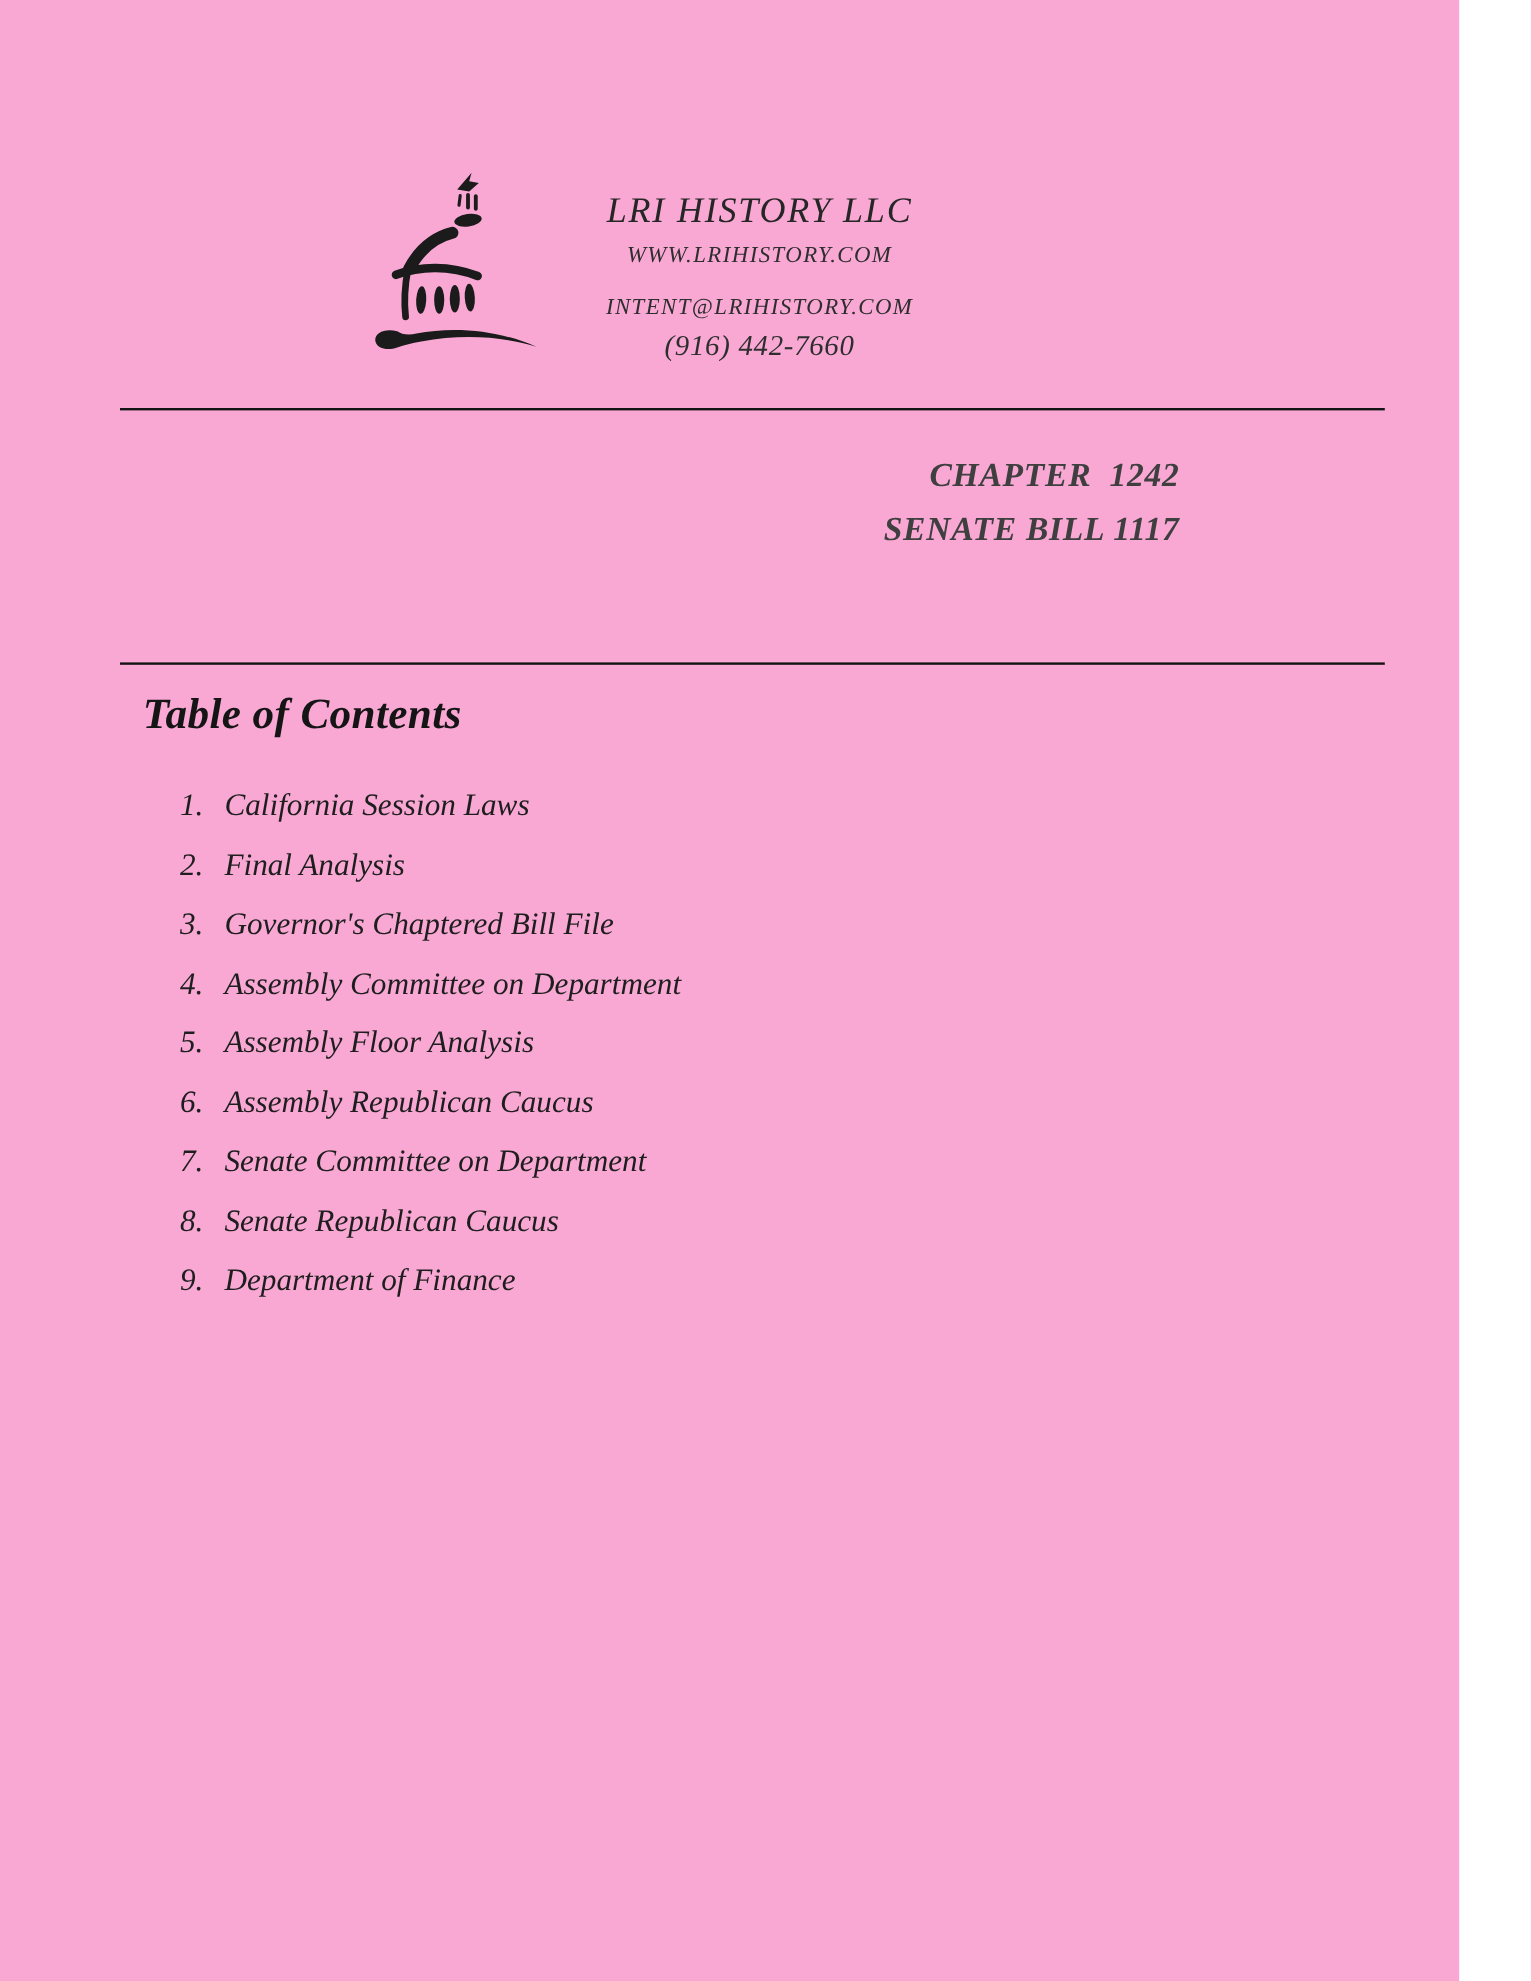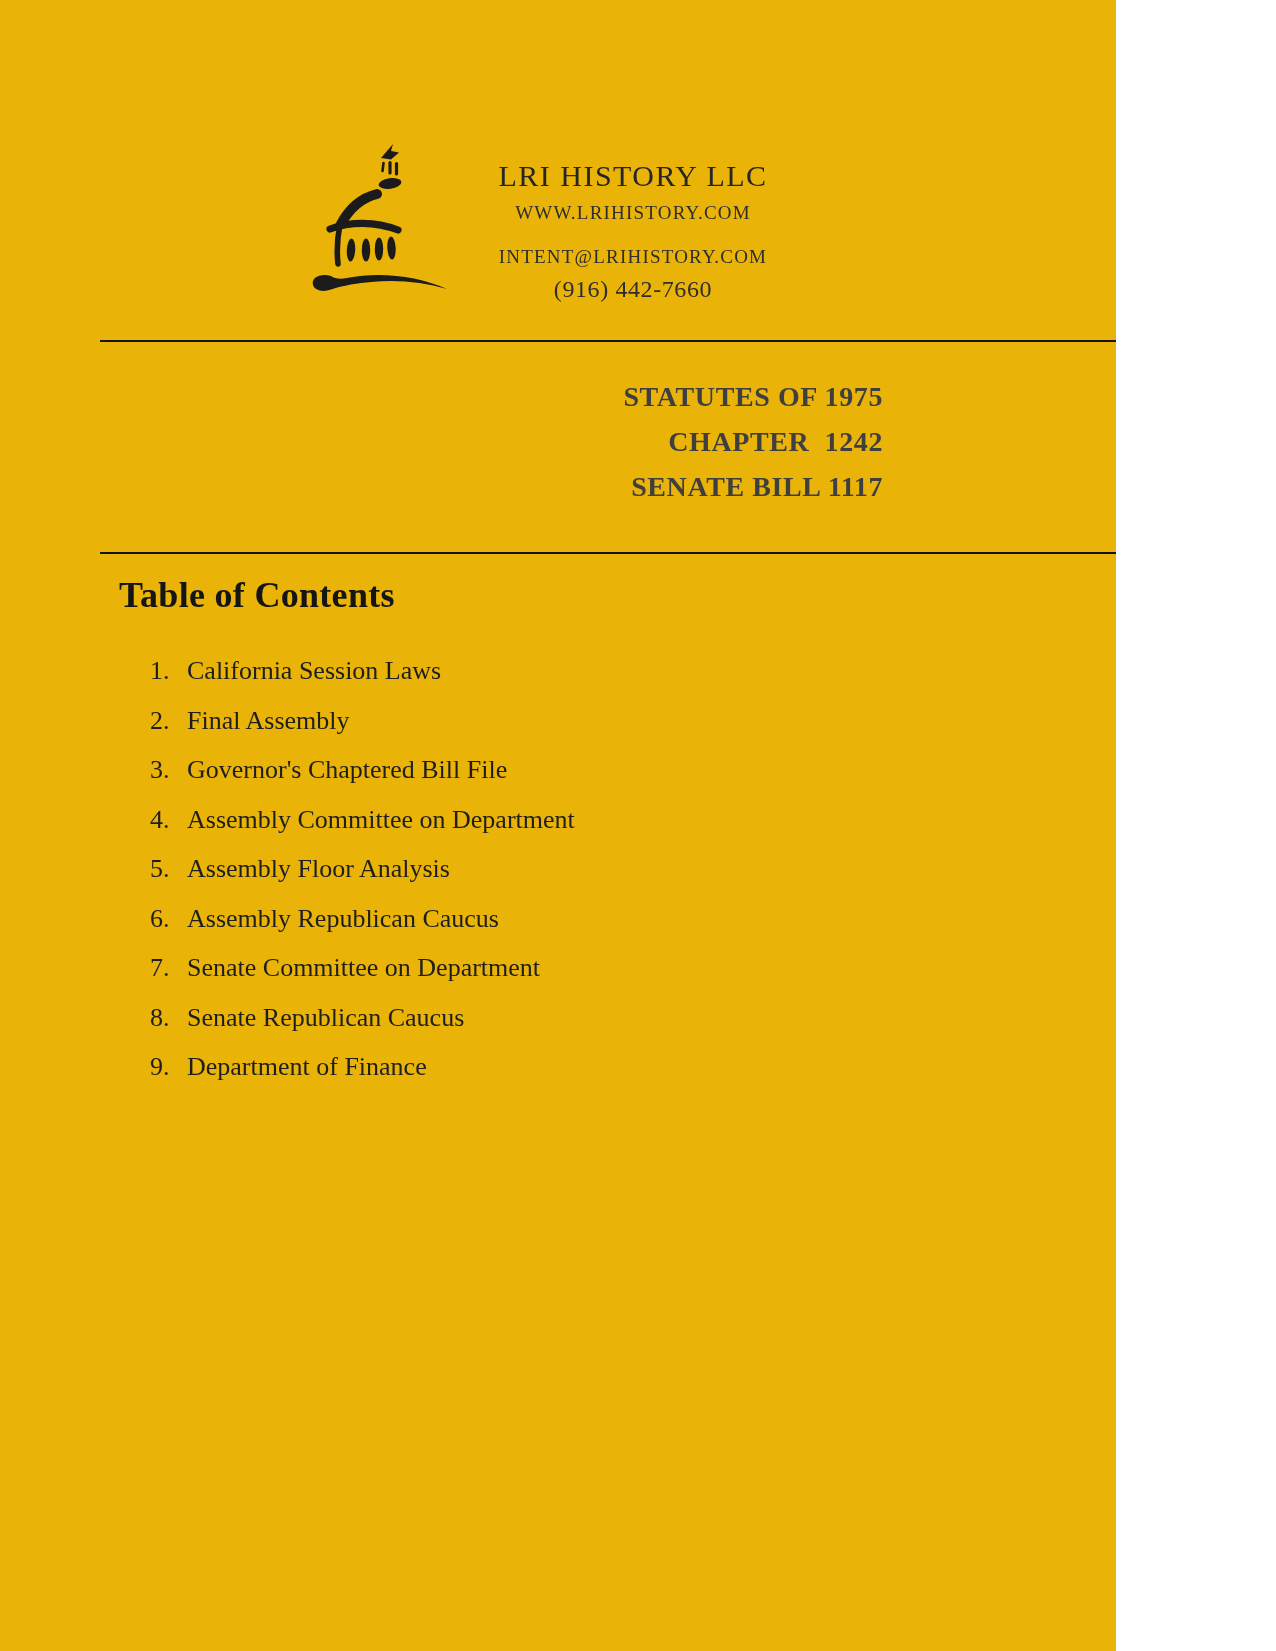--- a/index.html
+++ b/index.html
@@ -2,25 +2,26 @@
 <html><head>
 <meta charset="utf-8">
 <style>
   html, body {
     margin: 0;
     padding: 0;
     background: #ffffff;
   }
   .page {
     position: relative;
-    width: 1116px;
+    width: 1216px;
     height: 1651px;
-    background: #eab308;
+    background: #f9a8d4;
     font-family: "Liberation Serif", "DejaVu Serif", serif;
     overflow: hidden;
+    font-style: italic;
   }
 
   
   .logo {
     position: absolute;
     left: 295px;
     top: 139px;
     width: 160px;
     height: 156px;
   }
@@ -148,37 +149,36 @@
   <div class="org-block">
     <div class="org-name">LRI HISTORY LLC</div>
     <div class="org-contact org-website">WWW.LRIHISTORY.COM</div>
     <div class="org-contact org-email">INTENT@LRIHISTORY.COM</div>
     <div class="org-contact org-phone">(916) 442-7660</div>
   </div>
 
   <div class="rule rule-top"></div>
 
   <div class="ref-block">
-    <div class="ref-line">STATUTES OF 1975</div>
     <div class="ref-line">CHAPTER  1242</div>
     <div class="ref-line">SENATE BILL 1117</div>
   </div>
 
   <div class="rule rule-bottom"></div>
 
   <h1 class="toc-heading">Table of Contents</h1>
 
   <ol class="toc-list">
     <li class="toc-item">
       <span class="toc-num">1.</span>
       <span class="toc-label">California Session Laws</span>
     </li>
     <li class="toc-item">
       <span class="toc-num">2.</span>
-      <span class="toc-label">Final Assembly</span>
+      <span class="toc-label">Final Analysis</span>
     </li>
     <li class="toc-item">
       <span class="toc-num">3.</span>
       <span class="toc-label">Governor's Chaptered Bill File</span>
     </li>
     <li class="toc-item">
       <span class="toc-num">4.</span>
       <span class="toc-label">Assembly Committee on Department</span>
     </li>
     <li class="toc-item">

